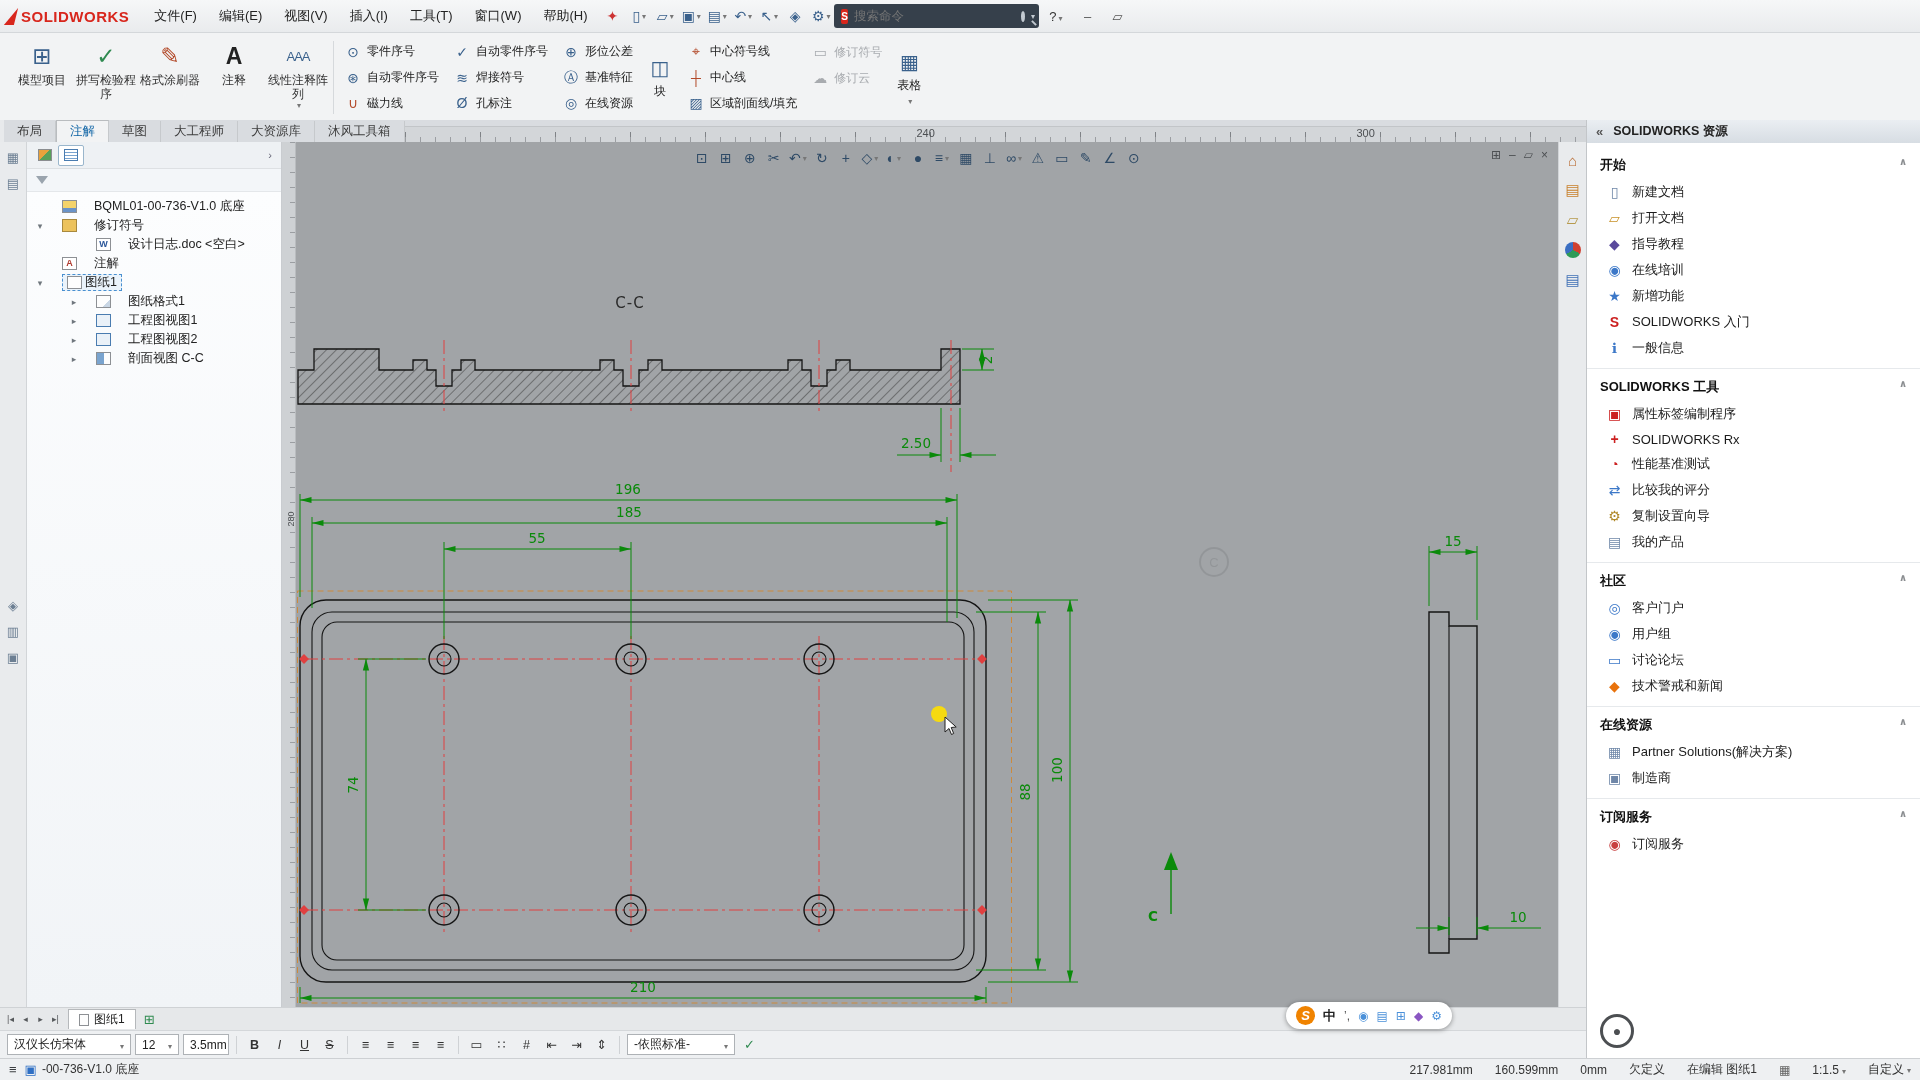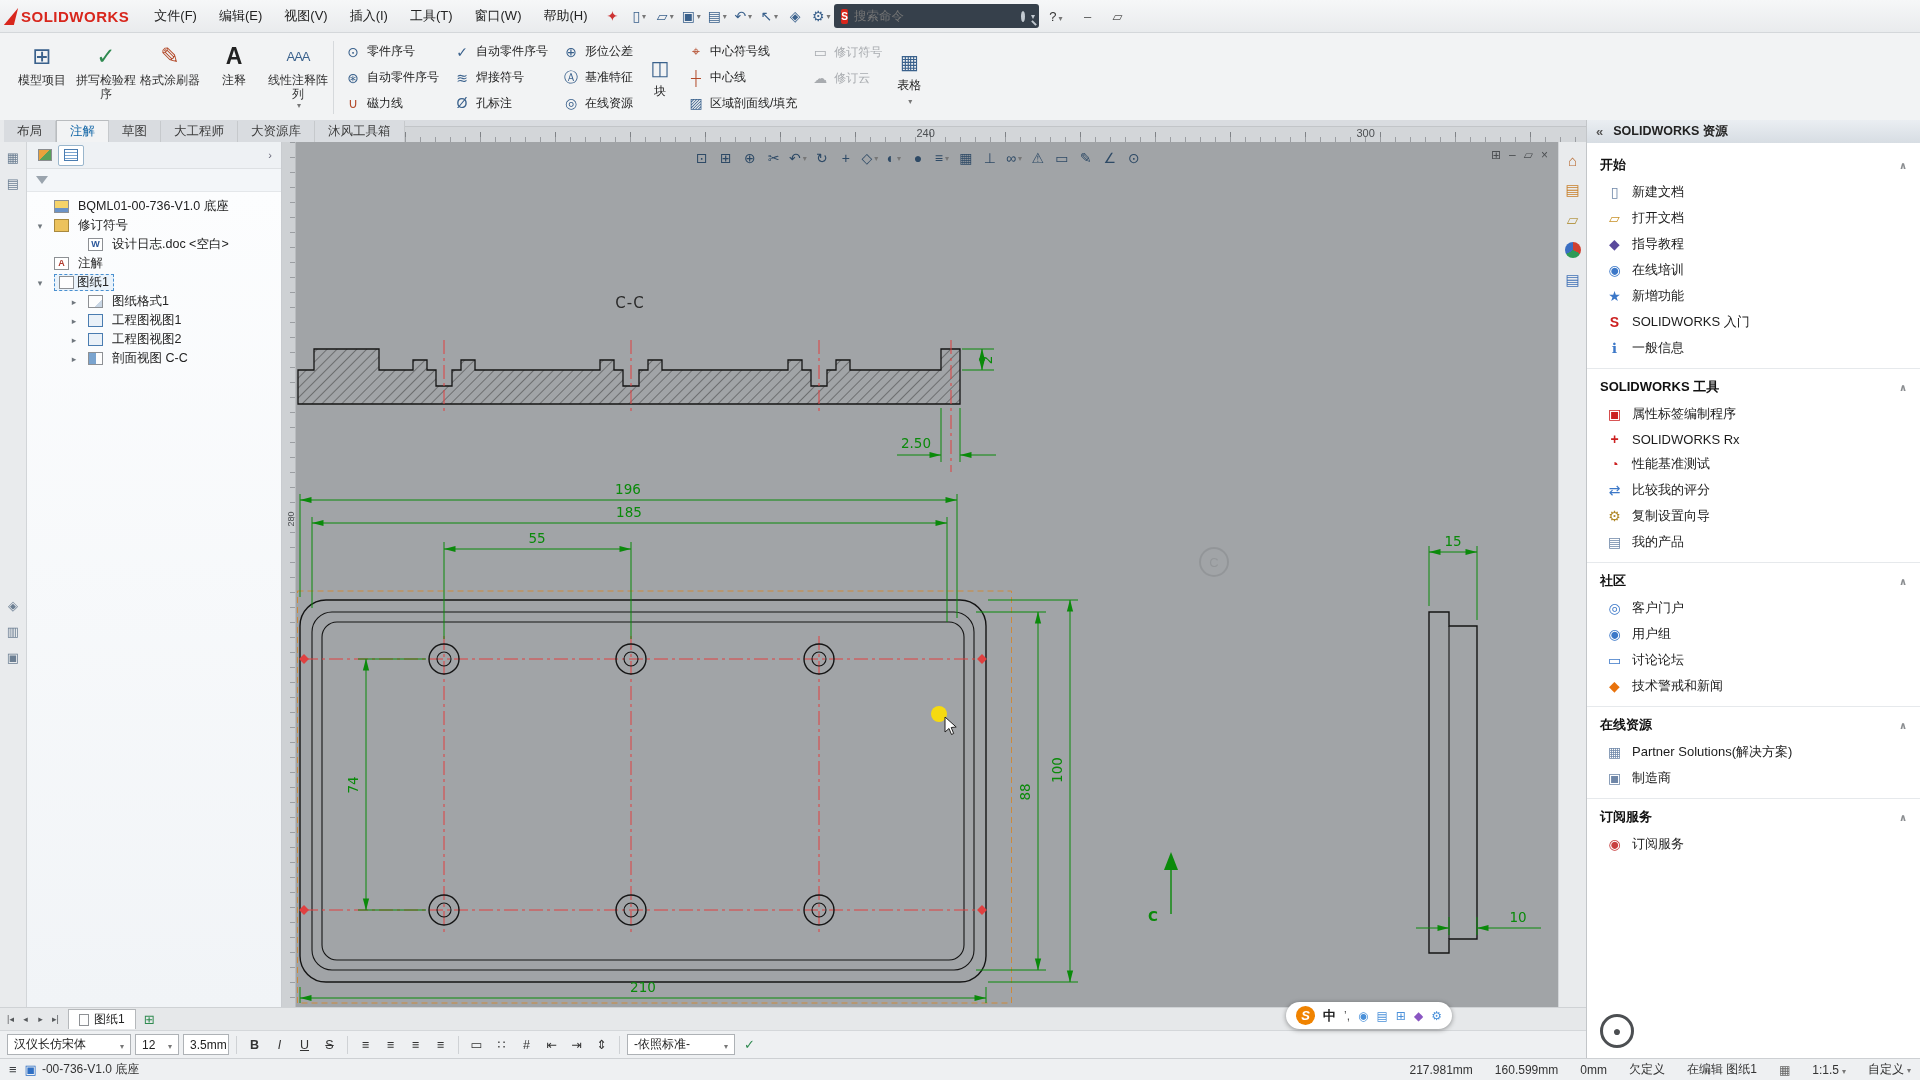--- a/index.html
+++ b/index.html
@@ -56,21 +56,21 @@
   .panel{width:255px;background:#f6f8fa;border-right:1px solid #c9ccd0;display:flex;flex-direction:column;flex:none}
   .panel-tabs{height:27px;display:flex;align-items:center;padding:2px 5px;background:#eef1f4;border-bottom:1px solid #dde0e3}
   .ptab{width:26px;height:21px;display:flex;align-items:center;justify-content:center;border:1px solid transparent;border-radius:2px}
   .ptab.active{background:#fff;border-color:#9ab6cc}
   .pt-ico1{width:14px;height:12px;background:linear-gradient(135deg,#e8a23c 50%,#58a05a 50%);border:1px solid #8a8d90}
   .pt-ico2{width:14px;height:12px;border:1px solid #4a7cb0;background:repeating-linear-gradient(#fff 0 2px,#7aa4cf 2px 3px)}
   .panel-expand{margin-left:auto;color:#667;font-size:11px;padding:0 4px}
   .filter-row{height:23px;display:flex;align-items:center;padding:0 9px;border-bottom:1px solid #e4e7ea;background:#f3f6f9}
   .funnel{width:0;height:0;border-left:6px solid transparent;border-right:6px solid transparent;border-top:8px solid #9aa4ae}
   .tree{flex:1;padding:5px 2px;background:linear-gradient(#fcfdfe,#f1f4f7);font-size:12.5px;overflow:hidden}
-  .tree-row{display:flex;align-items:center;height:19px;gap:9px;padding-left:6px;white-space:nowrap}
+  .tree-row{display:flex;align-items:center;height:19px;gap:17px;padding-left:6px;white-space:nowrap}
   .tree-row.lvl1{padding-left:40px}
   .tw{width:10px;font-size:9px;color:#70777e;text-align:center;flex:none}
   .ticon{width:15px;height:13px;flex:none;border:1px solid #8d9094;background:#fff;position:relative;display:flex;align-items:center;justify-content:center;font-size:9px;line-height:1}
   .i-draw{background:linear-gradient(#f5d36a 65%,#6a93c8 65%)}
   .i-binder{background:#ecc25c;border-color:#a8893e}
   .i-word{color:#2b579a;font-weight:bold}
   .i-anno{color:#b03a2e;font-weight:bold}
   .i-sheet{background:#fdfdfd}
   .i-format{background:linear-gradient(135deg,#fdfdfd 70%,#c9d6e4 70%)}
   .i-view{border-color:#4a7cb0;background:#eaf1f8}
@@ -90,21 +90,21 @@
 
   .right-strip{width:28px;background:#e9ebed;border-left:1px solid #d2d5d8;display:flex;flex-direction:column;align-items:center;padding-top:8px;gap:10px;flex:none}
   .rs-ico{width:20px;height:20px;display:flex;align-items:center;justify-content:center;font-size:15px}
   .sphere{width:16px;height:16px;border-radius:50%;background:conic-gradient(#d04030 0 33%,#2f9a57 33% 66%,#3a6ec2 66% 100%)}
 
   
   #taskpane{position:absolute;top:120px;right:0;width:334px;height:938px;background:#fff;border-left:1px solid #c3c6c9;display:flex;flex-direction:column;z-index:25}
   .tp-header{height:23px;background:linear-gradient(#eaeef2,#d7dde3);display:flex;align-items:center;gap:10px;padding:0 9px;font-size:12.5px;font-weight:bold;color:#222;flex:none}
   .tp-collapse{font-size:13px;color:#555}
   .tp-body{flex:1;padding-top:4px;display:flex;flex-direction:column;overflow:hidden}
-  .tp-sec-h{display:flex;align-items:center;padding:9px 13px 5px;font-size:13px;font-weight:bold;color:#111}
+  .tp-sec-h{display:flex;align-items:flex-start;padding:9px 13px 5px;font-size:13px;font-weight:bold;color:#111}
   .tp-sec-h.bordered{border-top:1px solid #e6e9ec;margin-top:7px}
   .tp-chev{margin-left:auto;color:#8a8d90;font-size:10px}
   .tp-item{display:flex;align-items:center;gap:9px;padding:4px 12px 4px 19px;font-size:13px;color:#1c1c1c;white-space:nowrap}
   .tp-ico{width:17px;text-align:center;font-size:14px;flex:none}
   .c-red{color:#cc2020}.c-blue{color:#3c78c8}.c-gold{color:#c8922a}.c-purple{color:#5a4a9c}.c-gray{color:#6f87a8}.c-orange{color:#e8720c}.c-amber{color:#b08828}.c-crimson{color:#c84040}
   .tp-footer{margin-top:auto;padding:6px 0 10px 13px}
   .tp-circle{width:34px;height:34px;border:3px solid #4c4f52;border-radius:50%;display:flex;align-items:center;justify-content:center;color:#4c4f52;font-size:14px}
 
   
   #sheettabs{position:absolute;top:1007px;left:0;width:1586px;height:23px;background:#e6e8ea;border-top:1px solid #cfd2d5;display:flex;align-items:center;padding-left:3px;z-index:15}

